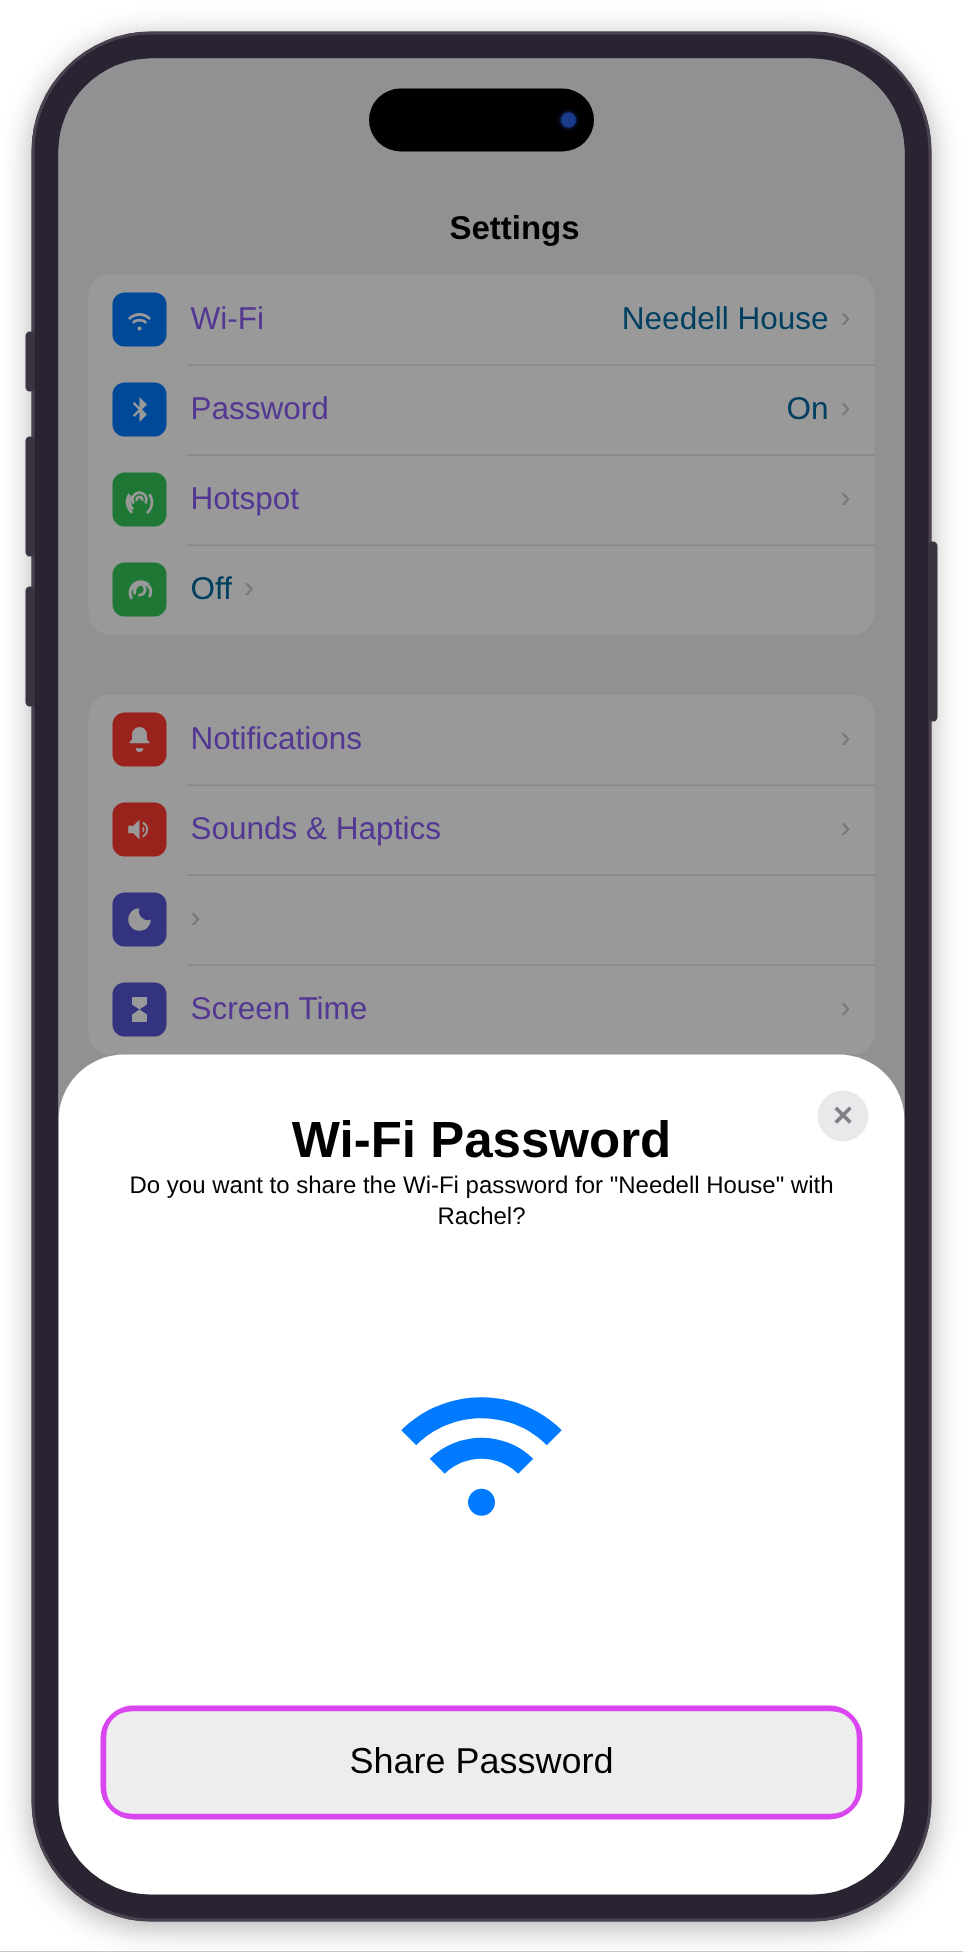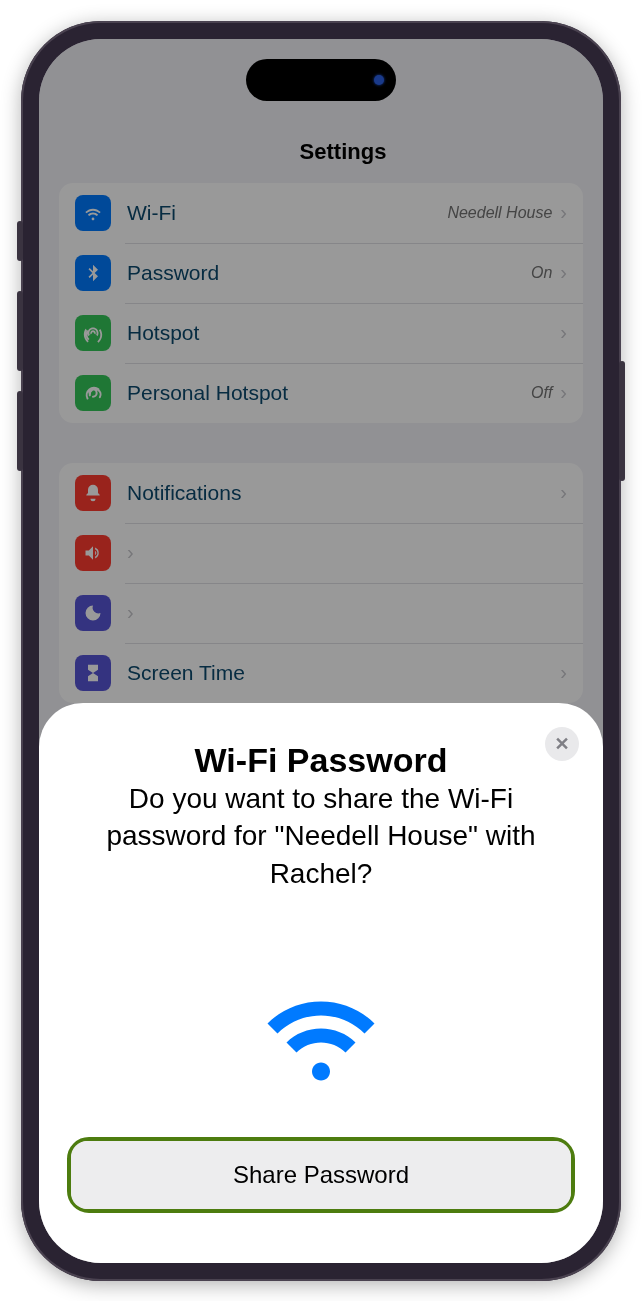--- a/index.html
+++ b/index.html
@@ -108,29 +108,28 @@
       border-radius: 8px;
       display: flex;
       align-items: center;
       justify-content: center;
       margin-right: 16px;
       flex-shrink: 0;
     }
     
     .row-label {
       font-size: 21px;
-      color: #0c4a6e;
+      color: #8b5cf6;
       flex: 1;
     }
     
     .row-value {
-      font-size: 16px;
-      color: #737373;
+      font-size: 21px;
+      color: #0369a1;
       margin-right: 8px;
-      font-style: italic;
     }
     
     .chevron {
       color: #c7c7cc;
       font-size: 20px;
     }
     
     .icon-blue { background: #007aff; }
     .icon-green { background: #34c759; }
     .icon-red { background: #ff3b30; }
@@ -170,35 +169,35 @@
     .sheet-title {
       text-align: center;
       font-size: 34px;
       font-weight: 700;
       color: #000;
       margin-top: 8px;
     }
     
     .sheet-subtitle {
       text-align: center;
-      font-size: 28px;
+      font-size: 16px;
       color: #000;
       line-height: 1.35;
       padding: 0 10px;
     }
     
     .wifi-big-icon {
       display: flex;
       justify-content: center;
       margin-top: 90px;
       margin-bottom: auto;
     }
     
     .share-btn-wrap {
-      border: 4px solid #4d7c0f;
+      border: 4px solid #d946ef;
       border-radius: 22px;
       padding: 0;
     }
     
     .share-btn {
       width: 100%;
       background: #ededee;
       border: none;
       border-radius: 16px;
       padding: 20px;
@@ -261,21 +260,20 @@
           <span class="row-label">Hotspot</span>
           <span class="chevron">›</span>
         </div>
 
         <div class="settings-row">
           <div class="row-icon icon-green">
             <svg width="22" height="22" viewBox="0 0 24 24" fill="none">
                 <path d="M8 12a4 4 0 018 0 4 4 0 01-4 4m-3.5-1.5a6 6 0 019-6 6 6 0 012 8M6 18a8 8 0 0112-10" stroke="#fff" stroke-width="2.2" fill="none" stroke-linecap="round"></path>
               </svg>
           </div>
-          <span class="row-label">Personal Hotspot</span>
           <span class="row-value">Off</span>
           <span class="chevron">›</span>
         </div>
 
       </div>
 
       <div class="settings-group">
 
         <div class="settings-row">
           <div class="row-icon icon-red">
@@ -286,20 +284,21 @@
           <span class="row-label">Notifications</span>
           <span class="chevron">›</span>
         </div>
 
         <div class="settings-row">
           <div class="row-icon icon-red">
             <svg width="20" height="20" viewBox="0 0 24 24" fill="#fff">
                 <path d="M3 9v6h4l5 5V4L7 9H3zm13 3a3 3 0 00-1.5-2.6v5.2A3 3 0 0016 12zm-1.5-6.5v2a5 5 0 010 9v2a7 7 0 000-13z"></path>
               </svg>
           </div>
+          <span class="row-label">Sounds &amp; Haptics</span>
           <span class="chevron">›</span>
         </div>
 
         <div class="settings-row">
           <div class="row-icon icon-purple">
             <svg width="20" height="20" viewBox="0 0 24 24" fill="#fff">
                 <path d="M12 3a9 9 0 109 9 7 7 0 01-9-9z"></path>
               </svg>
           </div>
           <span class="chevron">›</span>

